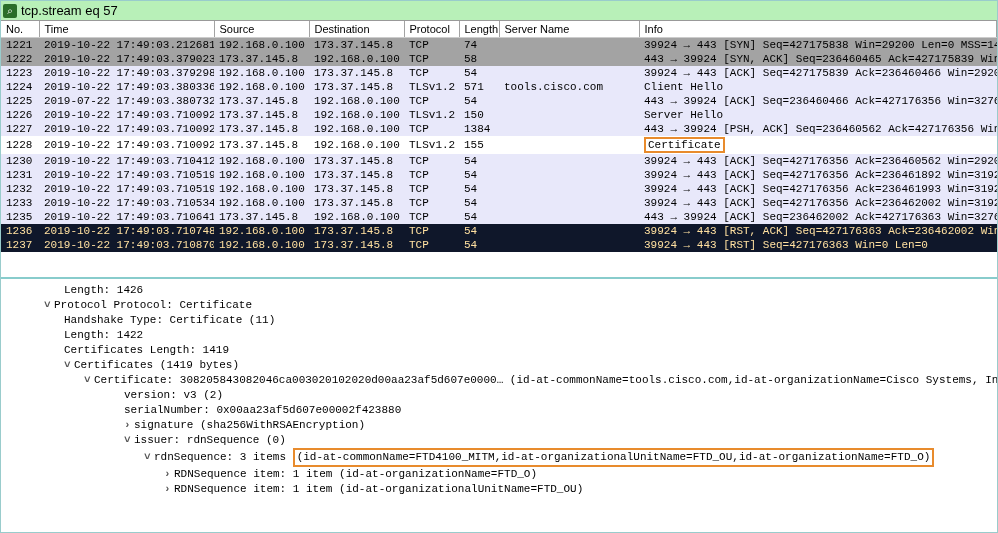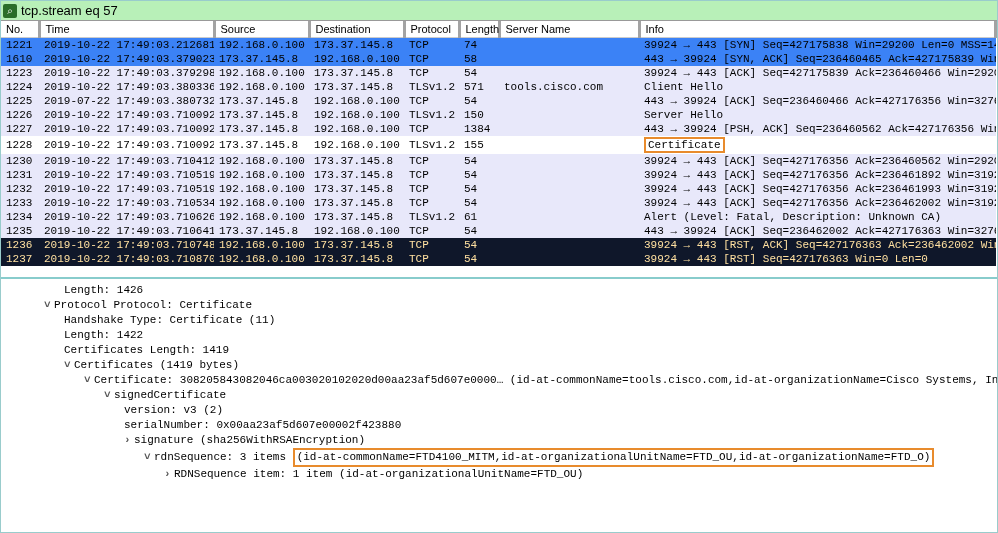--- a/index.html
+++ b/index.html
@@ -41,36 +41,36 @@
   }
   .packet-list {
     height: 258px;
     overflow-y: auto;
     border-bottom: 2px solid #8cc;
     position: relative;
   }
   table { border-collapse: collapse; width: 100%; table-layout: fixed; }
   thead th {
     background: #fff;
-    border-right: 3px solid #a3a3a3;
+    border-right: 1px solid #a3a3a3;
     border-bottom: 1px solid #ccc;
     text-align: left;
     font-weight: normal;
     padding: 2px 5px;
     font-size: 11px;
     position: sticky; top:0;
   }
   tbody td {
     font-family: "Consolas","Courier New",monospace;
     font-size: 11px;
     padding: 1px 5px;
     white-space: nowrap;
     overflow: hidden;
   }
-  tr.bg-gray td { background: #3b82f6; color:#000; }
+  tr.bg-gray td { background: #a3a3a3; color:#000; }
   tr.bg-lav td { background: #e8e8fa; }
   tr.bg-red td { background: #0f172a; color: #ffe0a0; }
   tr.selected td { background: #fff !important; }
   .hl-orange {
     border: 2px solid #e88b2d;
     padding: 0 2px;
     display: inline-block;
   }
   .details {
     height: 235px;
@@ -148,21 +148,21 @@
           <td>1221</td>
           <td>2019-10-22 17:49:03.212681</td>
           <td>192.168.0.100</td>
           <td>173.37.145.8</td>
           <td>TCP</td>
           <td>74</td>
           <td></td>
           <td>39924 → 443 [SYN] Seq=427175838 Win=29200 Len=0 MSS=1460 SACK_PERM=1</td>
         </tr>
         <tr class="bg-gray">
-          <td>1610</td>
+          <td>1222</td>
           <td>2019-10-22 17:49:03.379023</td>
           <td>173.37.145.8</td>
           <td>192.168.0.100</td>
           <td>TCP</td>
           <td>58</td>
           <td></td>
           <td>443 → 39924 [SYN, ACK] Seq=236460465 Ack=427175839 Win=8190 Len=0 MSS</td>
         </tr>
         <tr class="bg-lav">
           <td>1223</td>
@@ -256,30 +256,20 @@
         </tr>
         <tr class="bg-lav">
           <td>1233</td>
           <td>2019-10-22 17:49:03.710534</td>
           <td>192.168.0.100</td>
           <td>173.37.145.8</td>
           <td>TCP</td>
           <td>54</td>
           <td></td>
           <td>39924 → 443 [ACK] Seq=427176356 Ack=236462002 Win=31920 Len=0</td>
-        </tr>
-        <tr class="bg-lav">
-          <td>1234</td>
-          <td>2019-10-22 17:49:03.710626</td>
-          <td>192.168.0.100</td>
-          <td>173.37.145.8</td>
-          <td>TLSv1.2</td>
-          <td>61</td>
-          <td></td>
-          <td>Alert (Level: Fatal, Description: Unknown CA)</td>
         </tr>
         <tr class="bg-lav">
           <td>1235</td>
           <td>2019-10-22 17:49:03.710641</td>
           <td>173.37.145.8</td>
           <td>192.168.0.100</td>
           <td>TCP</td>
           <td>54</td>
           <td></td>
           <td>443 → 39924 [ACK] Seq=236462002 Ack=427176363 Win=32768 Len=0</td>
@@ -309,20 +299,21 @@
 </div>
 
 <div class="details">
   <div class="tree-item indent-2">Length: 1426</div>
   <div class="tree-item indent-1 caret"><span>Protocol Protocol: Certificate</span></div>
   <div class="tree-item indent-2">Handshake Type: Certificate (11)</div>
   <div class="tree-item indent-2">Length: 1422</div>
   <div class="tree-item indent-2">Certificates Length: 1419</div>
   <div class="tree-item indent-2 caret"><span>Certificates (1419 bytes)</span></div>
   <div class="tree-item indent-3 caret"><span>Certificate: 308205843082046ca003020102020d00aa23af5d607e0000… (id-at-commonName=tools.cisco.com,id-at-organizationName=Cisco Systems, Inc.,id-at-localityName=San</span></div>
-  <div class="tree-item indent-4 caret"><span>signedCertificate</span></div>
   <div class="tree-item indent-5">version: v3 (2)</div>
   <div class="tree-item indent-5">serialNumber: 0x00aa23af5d607e00002f423880</div>
   <div class="tree-item indent-5 caret-r"><span>signature (sha256WithRSAEncryption)</span></div>
+  <div class="tree-item indent-5 caret"><span>issuer: rdnSequence (0)</span></div>
   <div class="tree-item indent-6 caret"><span>rdnSequence: 3 items </span><span class="hl-orange">(id-at-commonName=FTD4100_MITM,id-at-organizationalUnitName=FTD_OU,id-at-organizationName=FTD_O)</span></div>
+  <div class="tree-item indent-7 caret-r"><span>RDNSequence item: 1 item (id-at-organizationName=FTD_O)</span></div>
   <div class="tree-item indent-7 caret-r"><span>RDNSequence item: 1 item (id-at-organizationalUnitName=FTD_OU)</span></div>
 
 </div>
 
 </body></html>

